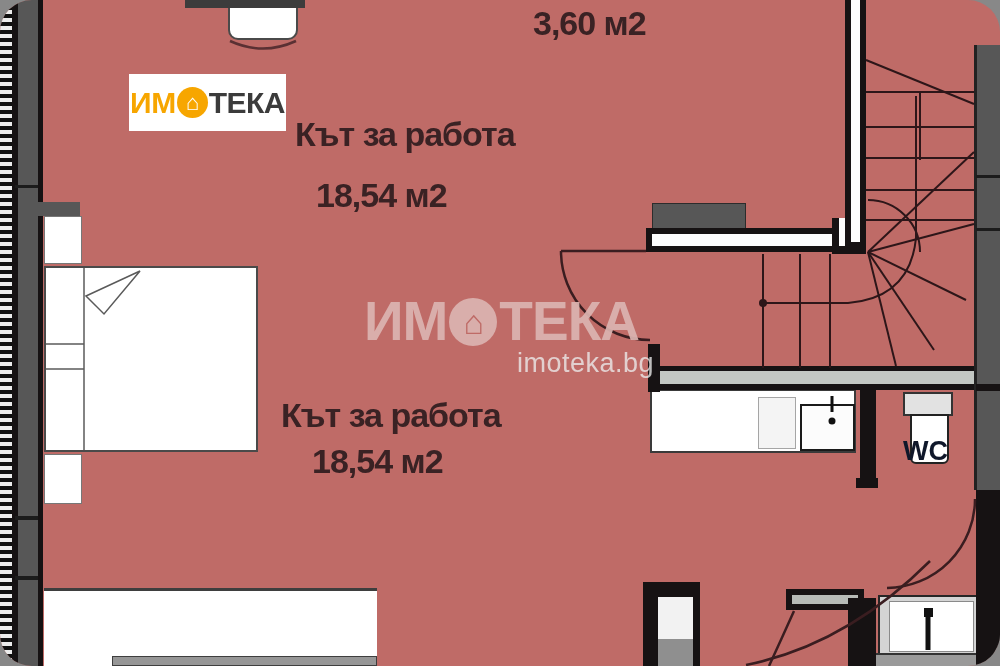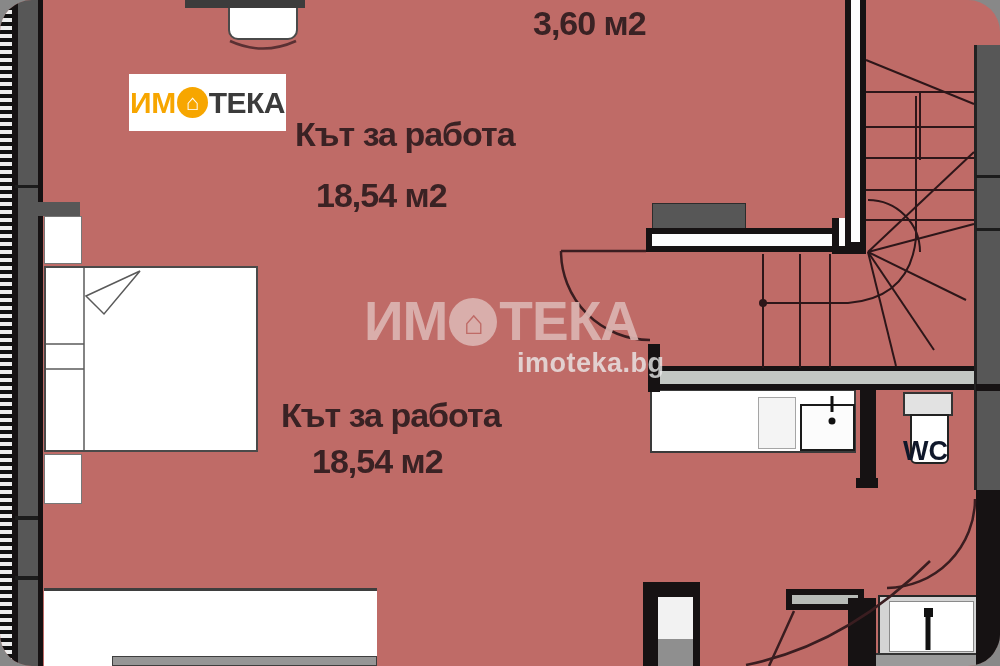--- a/index.html
+++ b/index.html
@@ -45,21 +45,21 @@
     color:#dcb4b1;opacity:0.92;font-weight:800;font-size:55px;letter-spacing:-1px;
     line-height:1;white-space:nowrap;
   }
   .wm-house{
     display:inline-flex;align-items:center;justify-content:center;
     width:48px;height:48px;border-radius:50%;background:#dcb4b1;color:#bf6b67;
     font-size:34px;font-weight:700;margin:0 2px;line-height:1;
   }
   #watermark-site{
     position:absolute;left:517px;top:350px;z-index:9;color:#ededed;opacity:0.78;
-    font-weight:700;font-size:27px;letter-spacing:0.5px;line-height:1;
+    font-weight:400;font-size:27px;letter-spacing:0.5px;line-height:1;
   }
   #watermark-red{
     position:absolute;left:128px;top:544px;z-index:9;color:#b5372e;
     font-weight:800;font-size:31px;letter-spacing:0.5px;line-height:1;white-space:nowrap;
   }
   svg{position:absolute;left:0;top:0;z-index:6;pointer-events:none;}
   .z2{z-index:2;} .z3{z-index:3;} .z5{z-index:5;}
 </style>
 </head>
 <body>

